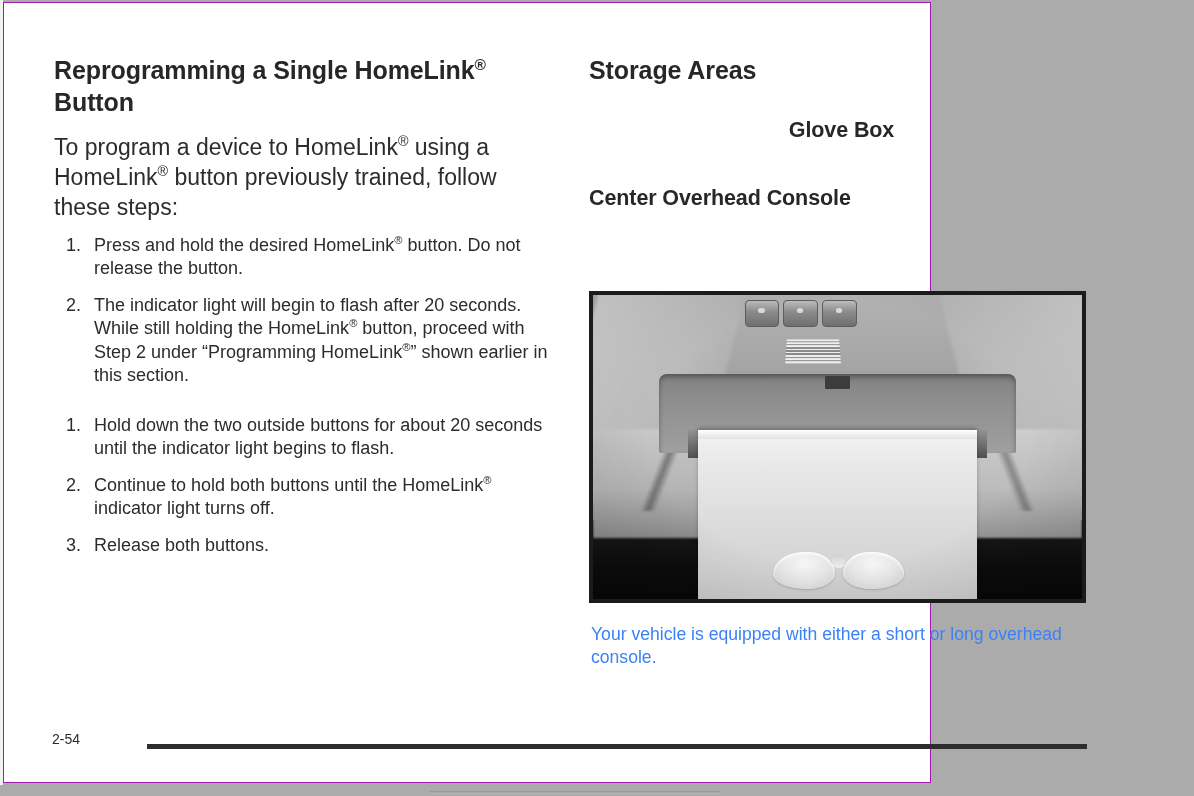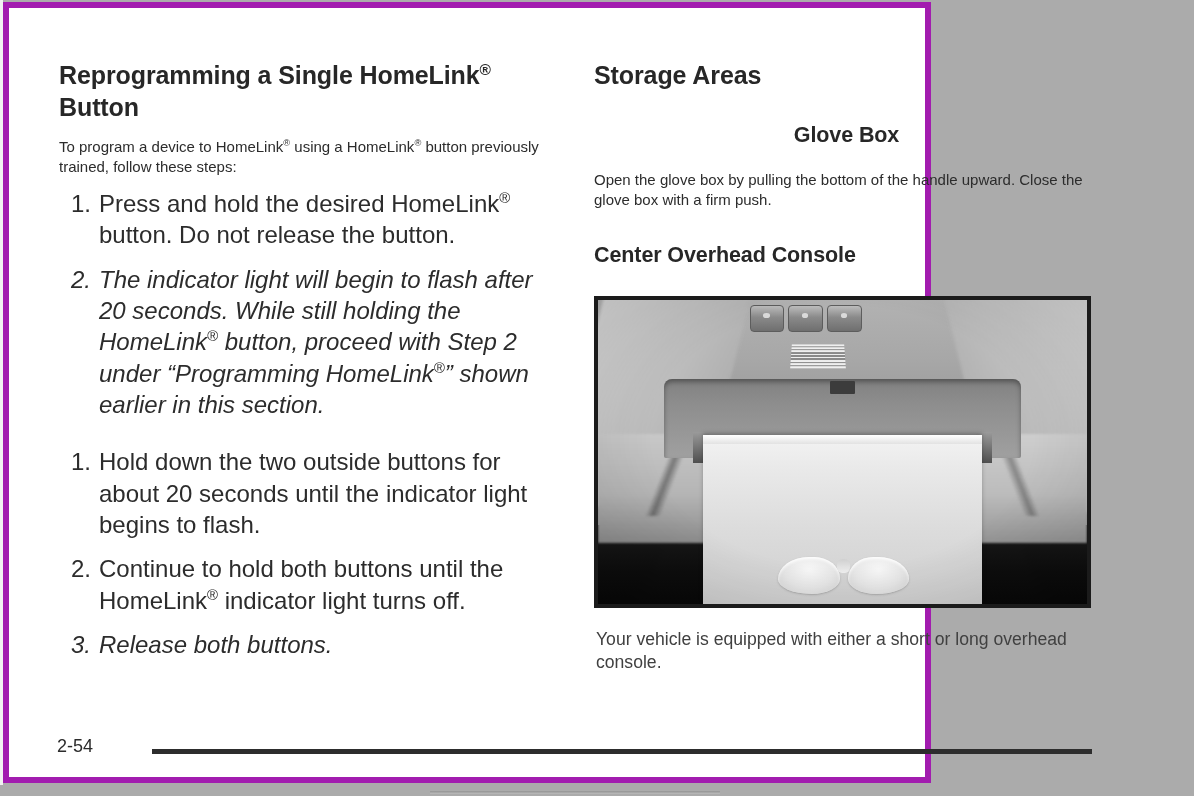--- a/index.html
+++ b/index.html
@@ -14,21 +14,21 @@
     font-family: "Liberation Sans", sans-serif;
   }
 
   .page-sheet {
     position: absolute;
     left: 3px;
     top: 2px;
     width: 928px;
     height: 781px;
     background: #ffffff;
-    border: 6px solid #a21caf;
+    border: 1px solid #a21caf;
     box-sizing: border-box;
   }
 
   .gray-right-strip {
     position: absolute;
     left: 1174px;
     top: 0;
     width: 20px;
     height: 796px;
     background: #ababab;
@@ -90,41 +90,41 @@
     margin: 0 0 11px 0;
     line-height: 1.25;
     letter-spacing: -0.1px;
   }
   h2.sub-title.tight {
     margin-bottom: 22px;
     text-align: center;
   }
 
   .body-text {
-    font-size: 15px;
+    font-size: 23px;
     color: #2c2c2c;
     line-height: 1.305;
     margin: 0 0 12px 0;
   }
 
   ol.steps {
     margin: 0 0 12px 0;
     padding: 0;
     list-style: none;
     counter-reset: step;
   }
   ol.steps > li {
     position: relative;
-    font-size: 24px;
+    font-size: 18px;
     color: #2c2c2c;
     line-height: 1.305;
     padding-left: 40px;
     margin-bottom: 13px;
   }
-  ol.steps > li:last-child { margin-bottom: 0; font-style: italic; }
+  ol.steps > li:last-child { margin-bottom: 0; }
   ol.steps > li::before {
     counter-increment: step;
     content: counter(step) ".";
     position: absolute;
     left: 12px;
     top: 0;
     width: 22px;
     text-align: left;
   }
 
@@ -143,21 +143,21 @@
     position: absolute;
     left: 0;
     top: 728px;
     width: 1169px;
     height: 40px;
   }
   .page-number {
     position: absolute;
     left: 48px;
     top: 0px;
-    font-size: 18px;
+    font-size: 14px;
     color: #2c2c2c;
   }
   .footer-rule {
     position: absolute;
     left: 143px;
     top: 13px;
     width: 940px;
     height: 5px;
     background: #2d2d2d;
   }
@@ -356,21 +356,21 @@
     background: radial-gradient(ellipse at 50% 45%, rgba(0,0,0,0) 55%, rgba(0,0,0,.14) 100%);
     pointer-events: none;
   }
 
   .caption {
     position: absolute;
     left: 2px;
     top: 568px;
     width: 495px;
     font-size: 17.6px;
-    color: #404040;
+    color: #3b82f6;
     line-height: 1.305;
   }
 </style>
 </head>
 <body>
 
 <div class="gray-left-strip"></div>
 <div class="gray-right-strip"></div>
 <div class="gray-bottom-strip"></div>
 <div class="scan-artifact"></div>
@@ -404,21 +404,20 @@
 
     </div>
 
     <div class="col-right">
 
       <h1 class="sec-title">Storage Areas</h1>
 
       <div class="gap-b"></div>
 
       <h2 class="sub-title tight">Glove Box</h2>
-      <p class="body-text">Open the glove box by pulling the bottom of the handle upward. Close the glove box with a firm push.</p>
 
       <div class="gap-c"></div>
 
       <h2 class="sub-title">Center Overhead Console</h2>
 
       <div class="photo-frame">
         <div class="photo-inner">
           <div class="hl-top"></div>
           <div class="hl-left-pillar"></div>
           <div class="hl-right-pillar"></div>

